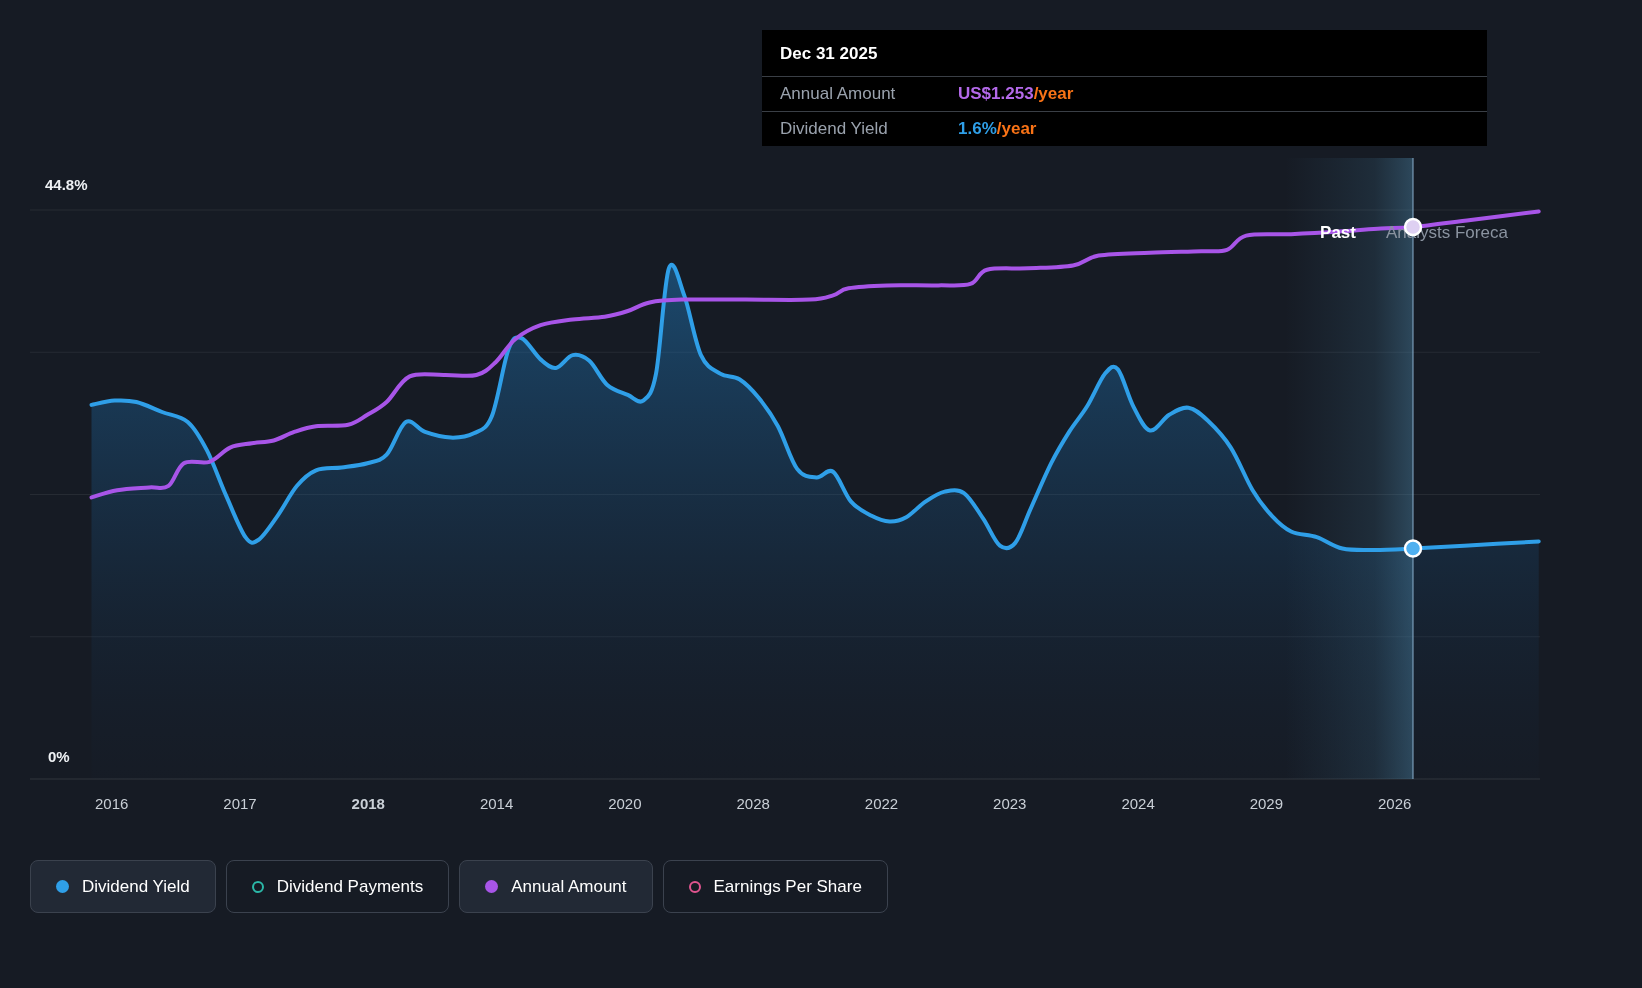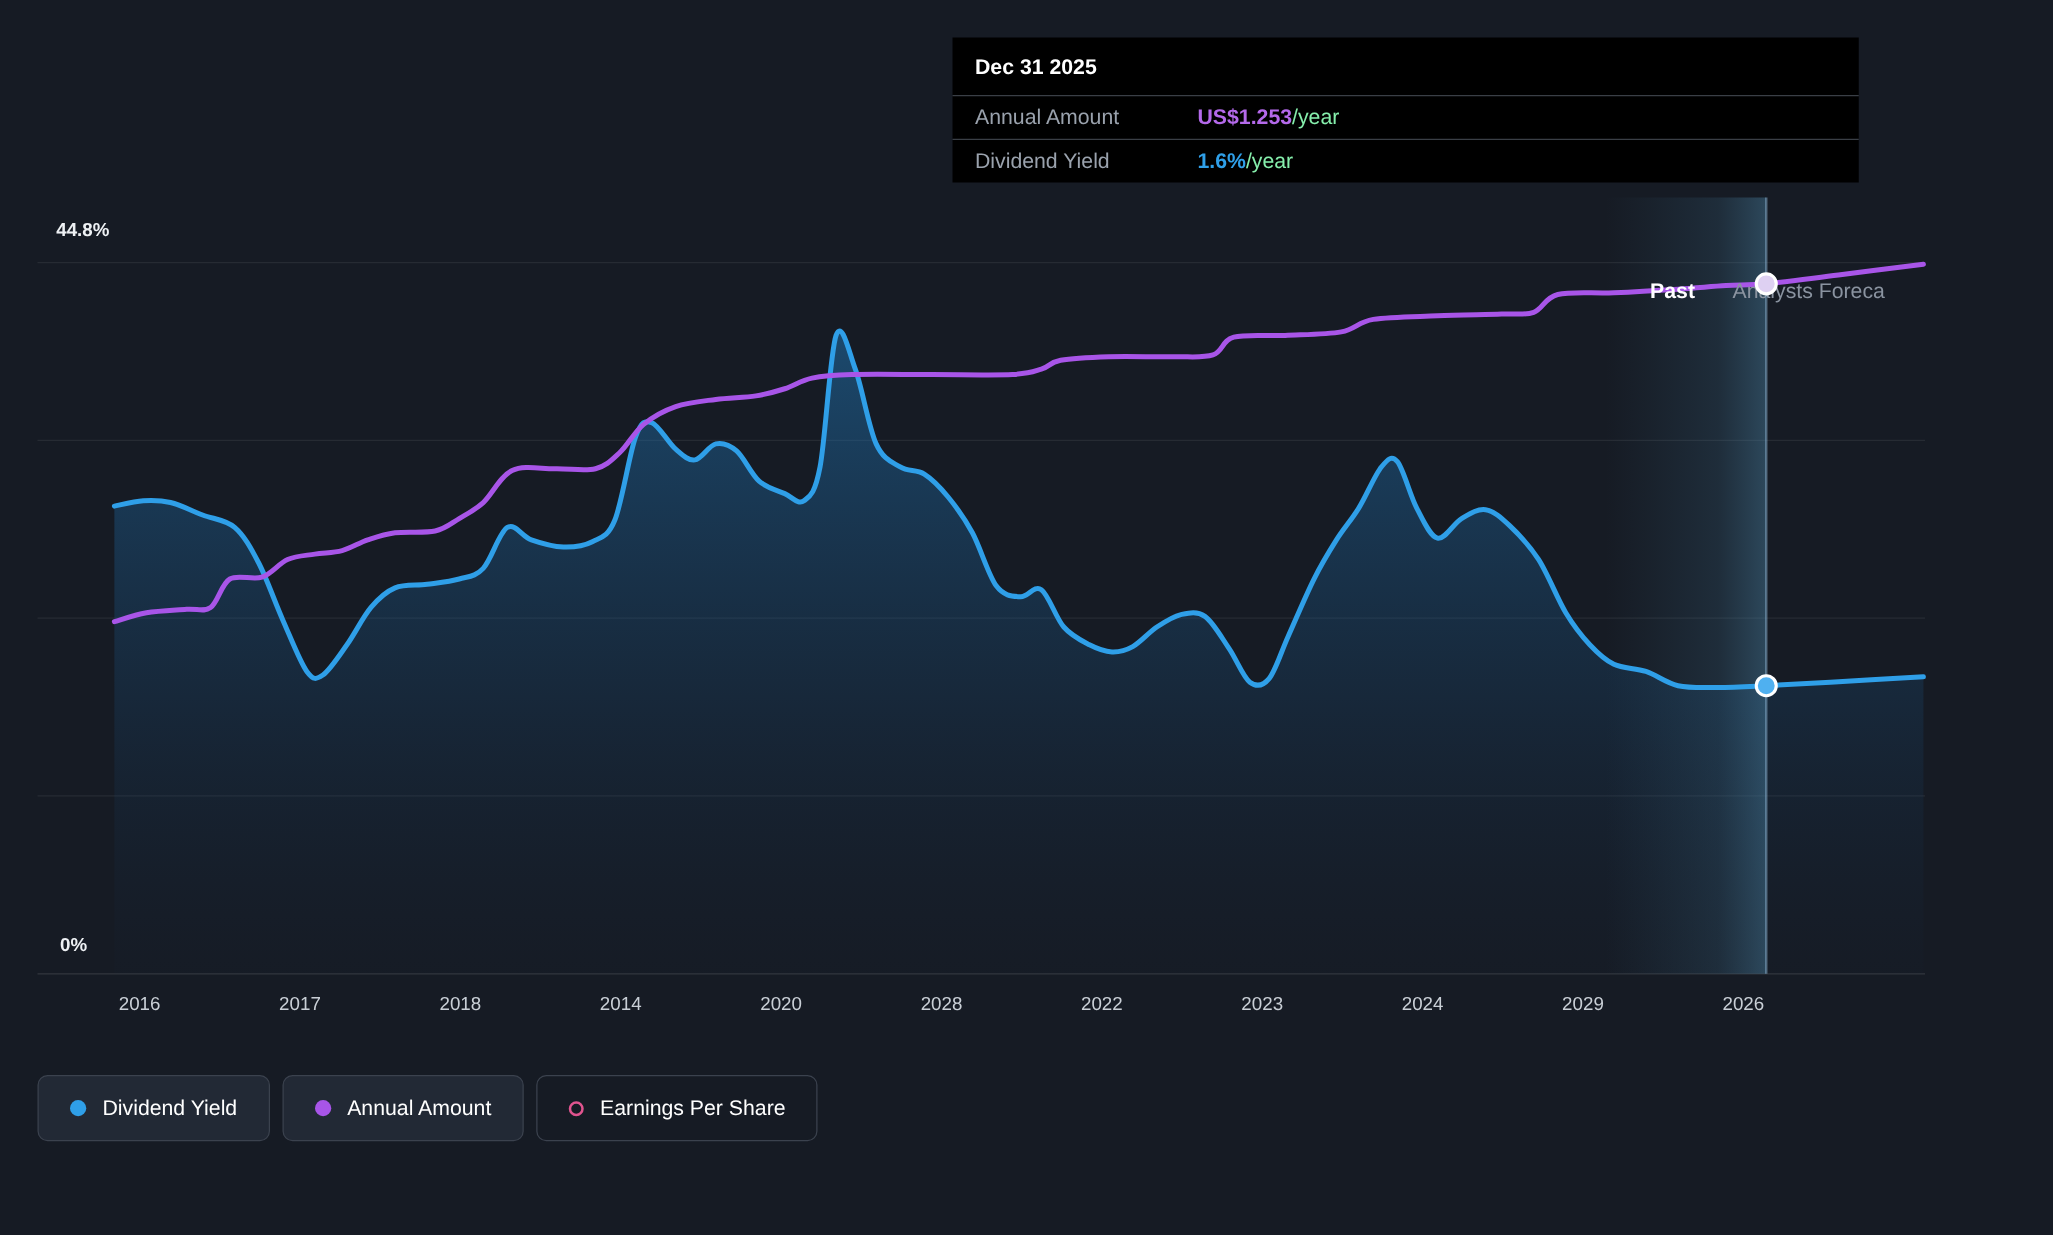--- a/index.html
+++ b/index.html
@@ -21,21 +21,21 @@
          color:#c9cfd6;font-size:15px}
 
   
   .tooltip{position:absolute;left:762px;top:30px;width:725px;background:#000;
            z-index:5}
   .tt-title{padding:14px 18px 12px 18px;font-size:17px;font-weight:700;color:#fff}
   .tt-row{display:flex;align-items:center;border-top:1px solid #3a3f46;
           padding:7px 18px;font-size:17px}
   .tt-label{width:178px;color:#9aa2ad}
   .tt-value{font-weight:700}
-  .tt-suffix{color:#86efac;font-weight:400}
+  .tt-suffix{color:#f97316;font-weight:700}
 
   
   #legend{position:absolute;left:30px;top:860px;display:flex;gap:10px}
   .legend-item{display:flex;align-items:center;gap:13px;height:53px;padding:0 25px;
                border:1px solid #3b424e;border-radius:8px;color:#fff;font-size:17px;
                cursor:pointer;background:transparent}
   .legend-item.active{background:#222935}
   .dot{width:13px;height:13px;border-radius:50%;flex:0 0 auto}
   .dot.open{width:12px;height:12px;background:transparent}
 </style>
@@ -77,21 +77,21 @@
         <circle cx="1413" cy="548.555" r="8" fill="#4fb0f0" stroke="#ffffff" stroke-width="2.5"></circle>
       </g>
   </svg>
 
   <div class="ylabel" id="ylabel-top">44.8%</div>
   <div class="ylabel" id="ylabel-bottom">0%</div>
 
   <div id="xaxis">
       <div class="xtick" style="left: 95px;">2016</div>
       <div class="xtick" style="left: 223.3px;">2017</div>
-      <div class="xtick" style="left: 351.6px;">2018</div>
+      <div class="xtick" style="left: 351.6px; font-weight: bold;">2018</div>
       <div class="xtick" style="left: 479.9px;">2014</div>
       <div class="xtick" style="left: 608.2px;">2020</div>
       <div class="xtick" style="left: 736.5px;">2028</div>
       <div class="xtick" style="left: 864.8px;">2022</div>
       <div class="xtick" style="left: 993.1px;">2023</div>
       <div class="xtick" style="left: 1121.4px;">2024</div>
       <div class="xtick" style="left: 1249.7px;">2029</div>
       <div class="xtick" style="left: 1378px;">2026</div>
     </div>
 
@@ -105,20 +105,24 @@
       <span class="tt-label">Dividend Yield</span>
       <span class="tt-value"><b id="v-yield" style="color: rgb(47, 159, 232);">1.6%</b><span class="tt-suffix">/year</span></span>
     </div>
   </div>
 
   <div id="legend">
       <div class="legend-item active">
         <span class="dot" style="background: rgb(47, 159, 232);"></span>
         <span>Dividend Yield</span>
       </div>
+      <div class="legend-item">
+        <span class="dot open" style="border: 2px solid rgb(43, 184, 168);"></span>
+        <span>Dividend Payments</span>
+      </div>
       <div class="legend-item active">
         <span class="dot" style="background: rgb(168, 85, 232);"></span>
         <span>Annual Amount</span>
       </div>
       <div class="legend-item">
         <span class="dot open" style="border: 2px solid rgb(224, 84, 143);"></span>
         <span>Earnings Per Share</span>
       </div>
     </div>
 

